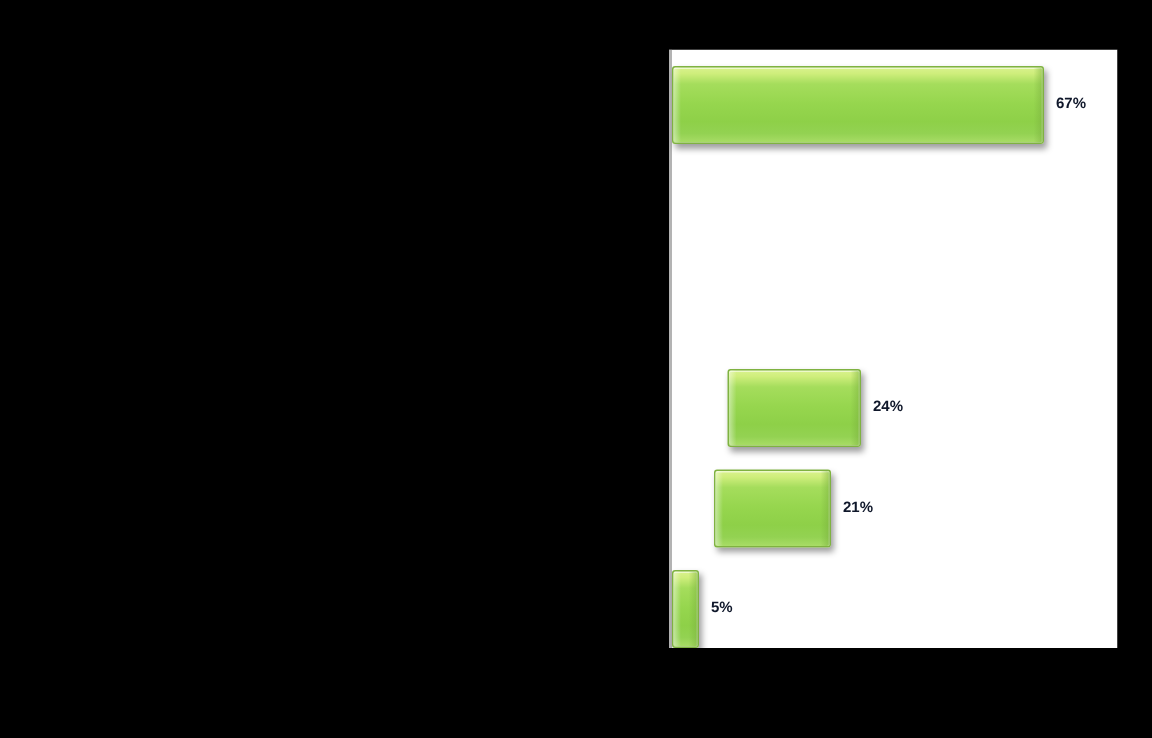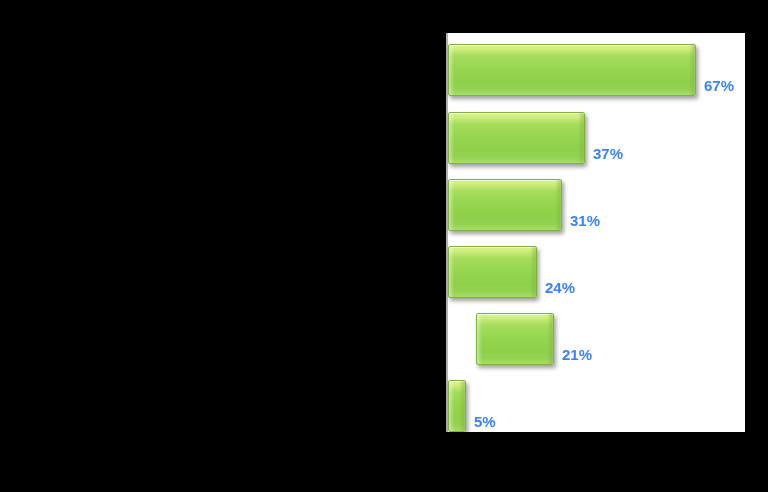--- a/index.html
+++ b/index.html
@@ -98,54 +98,46 @@
     position: absolute;
     right: 0; top: 0;
     width: 6px; height: 100%;
     background: linear-gradient(to left, rgba(122,176,62,0.55), rgba(122,176,62,0));
     border-radius: 0 2px 2px 0;
     pointer-events: none;
   }
 
   .bar-label {
     position: absolute;
-    top: 16px;
+    top: 0;
     height: 52px;
     line-height: 52px;
-    font-size: 15px;
+    font-size: 10px;
     font-weight: bold;
-    color: #3b82f6;
+    color: #0f172a;
     white-space: nowrap;
   }
 </style>
 </head>
 <body>
 
 <div id="canvas">
 
   <div id="plot-area">
 
     <div id="value-axis-line"></div>
 
     <div class="bar-row" style="top:11px; width:297px;">
       <div class="bar" style="width:248px;"></div>
       <span class="bar-label" style="left:256px;">67%</span>
     </div>
 
-    <div class="bar-row" style="top:79px; width:297px;">
-      <div class="bar" style="width:137px;"></div>
-      <span class="bar-label" style="left:145px;">37%</span>
-    </div>
 
-    <div class="bar-row" style="top:146px; width:297px;">
-      <div class="bar" style="width:114px;"></div>
-      <span class="bar-label" style="left:122px;">31%</span>
-    </div>
 
-    <div class="bar-row" style="top:213px; width:265px;">
+    <div class="bar-row" style="top:213px; width:265px;margin-left:37px;">
       <div class="bar" style="width:89px;"></div>
       <span class="bar-label" style="left:97px;">24%</span>
     </div>
 
     <div class="bar-row" style="top:280px; width:297px;margin-left:28px;">
       <div class="bar" style="width:78px;"></div>
       <span class="bar-label" style="left:86px;">21%</span>
     </div>
 
     <div class="bar-row" style="top:347px; width:297px;">

